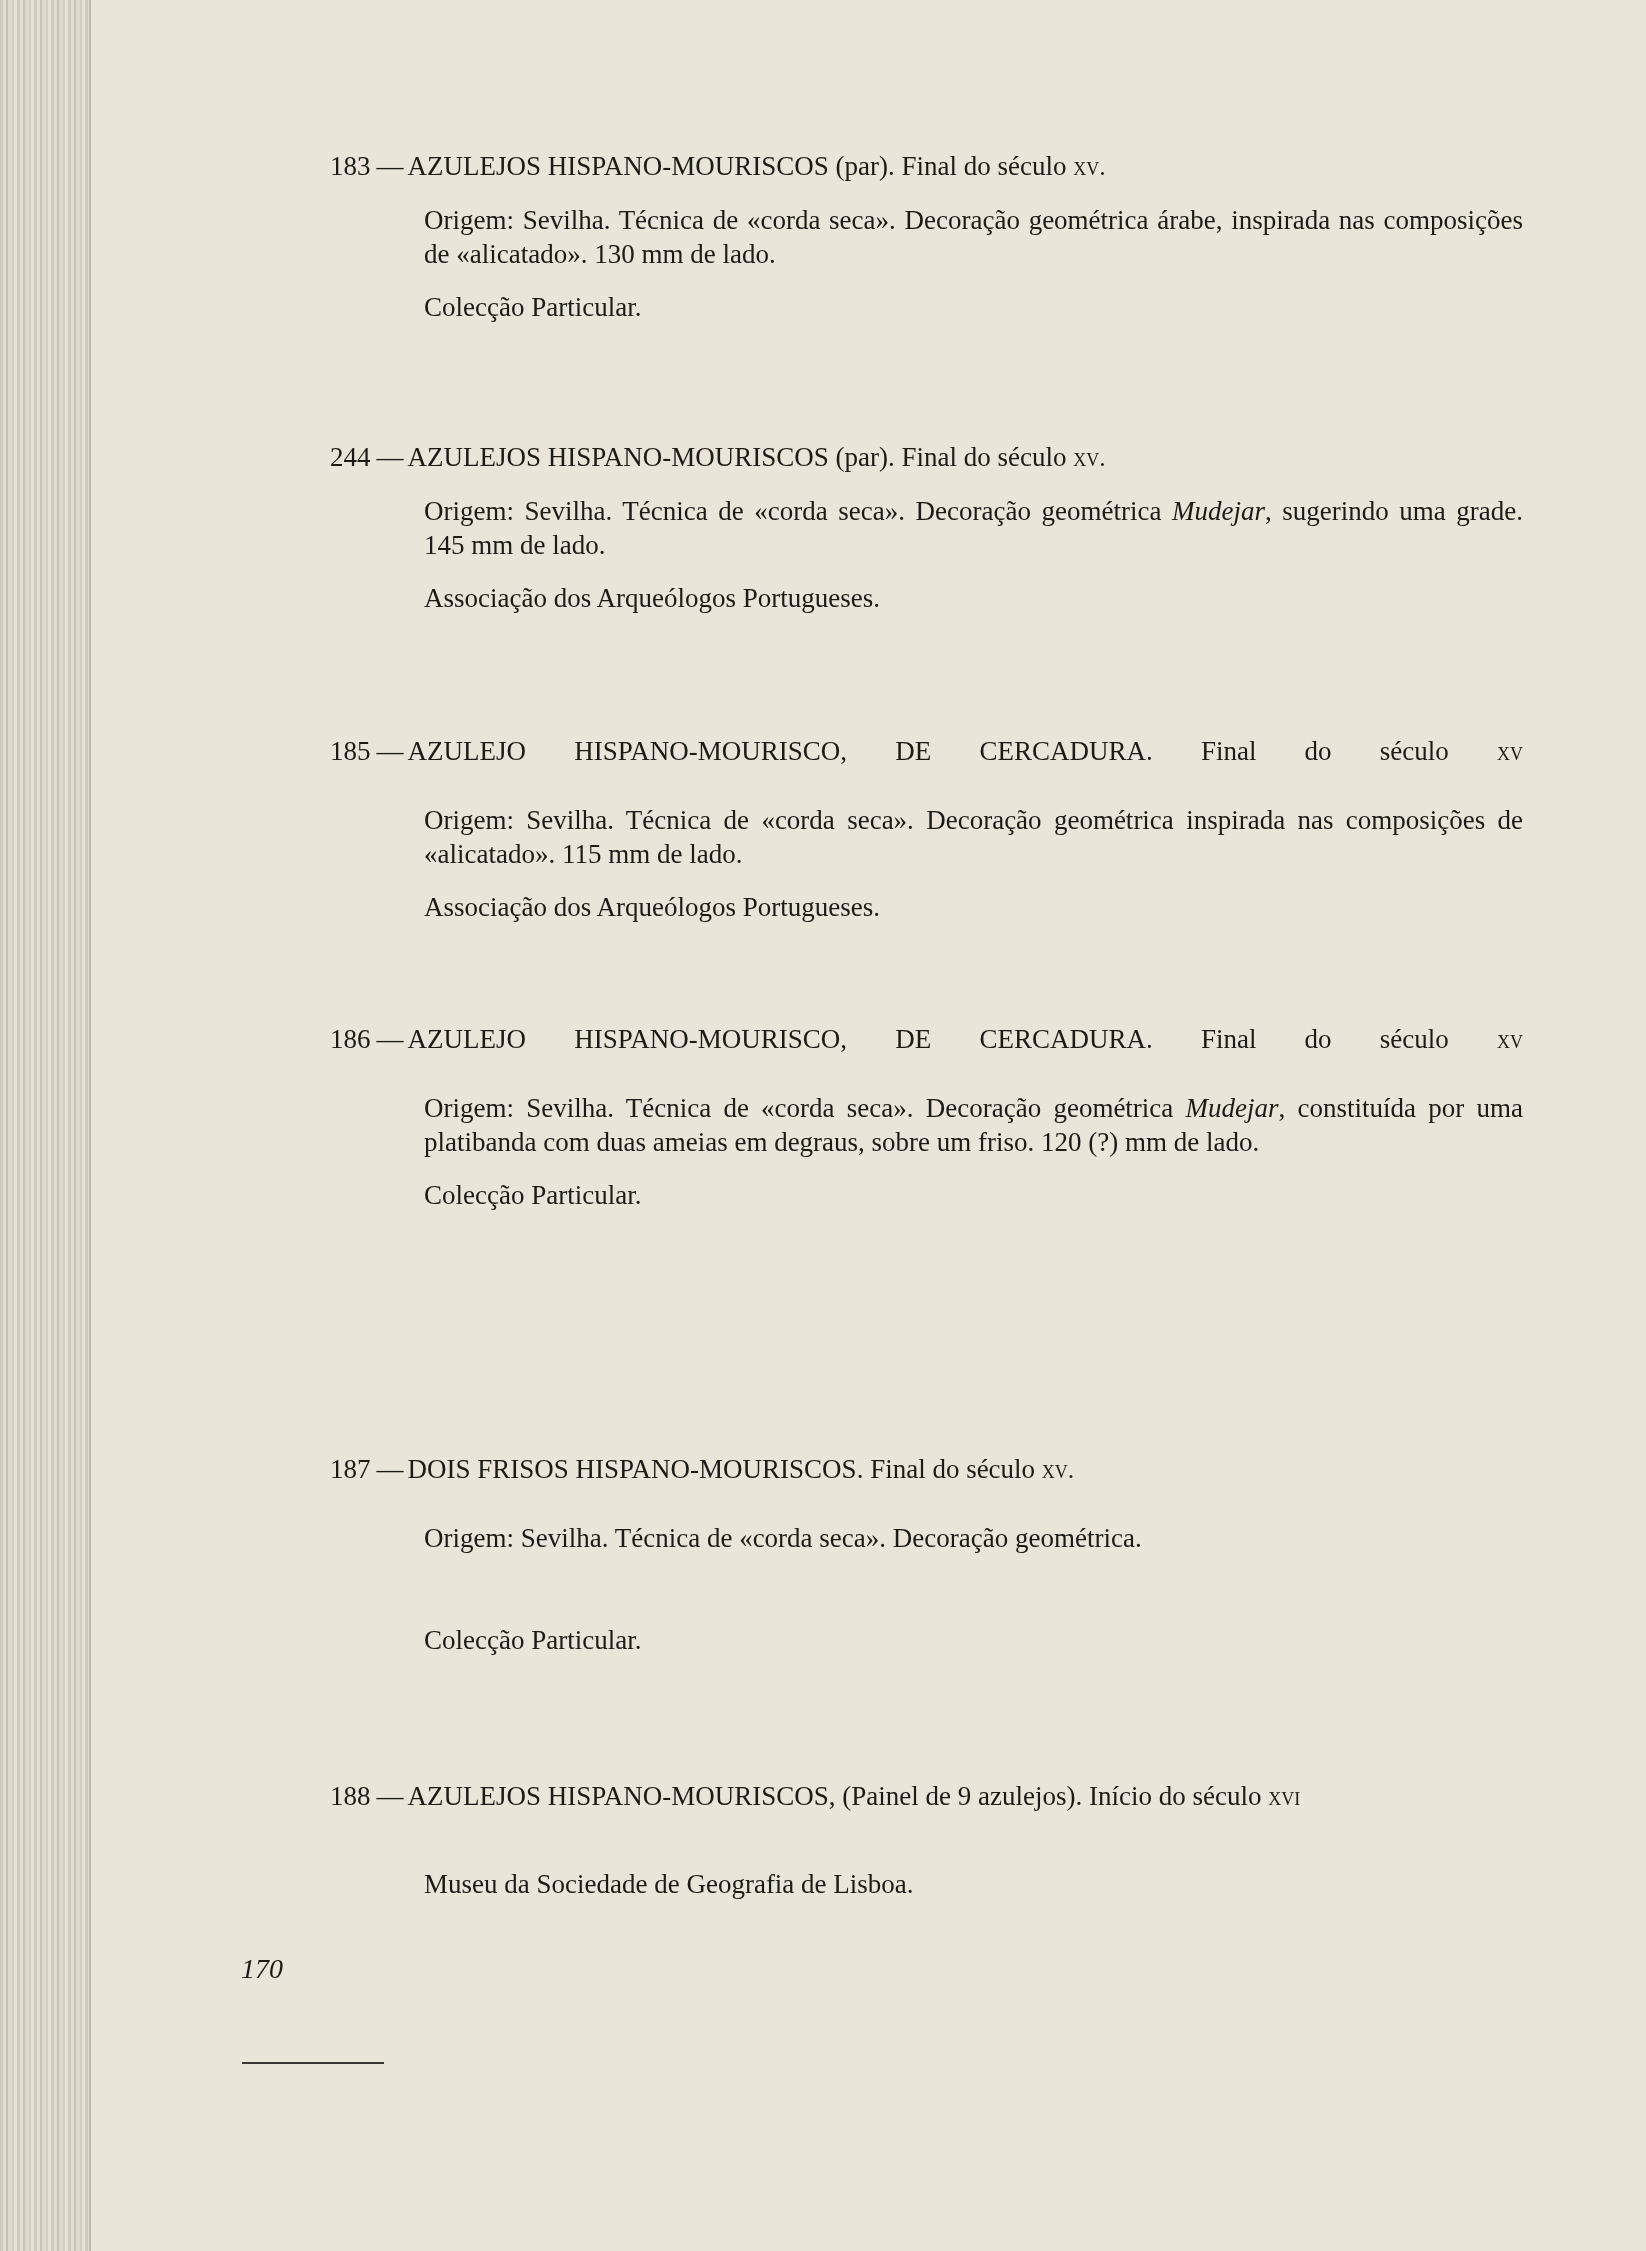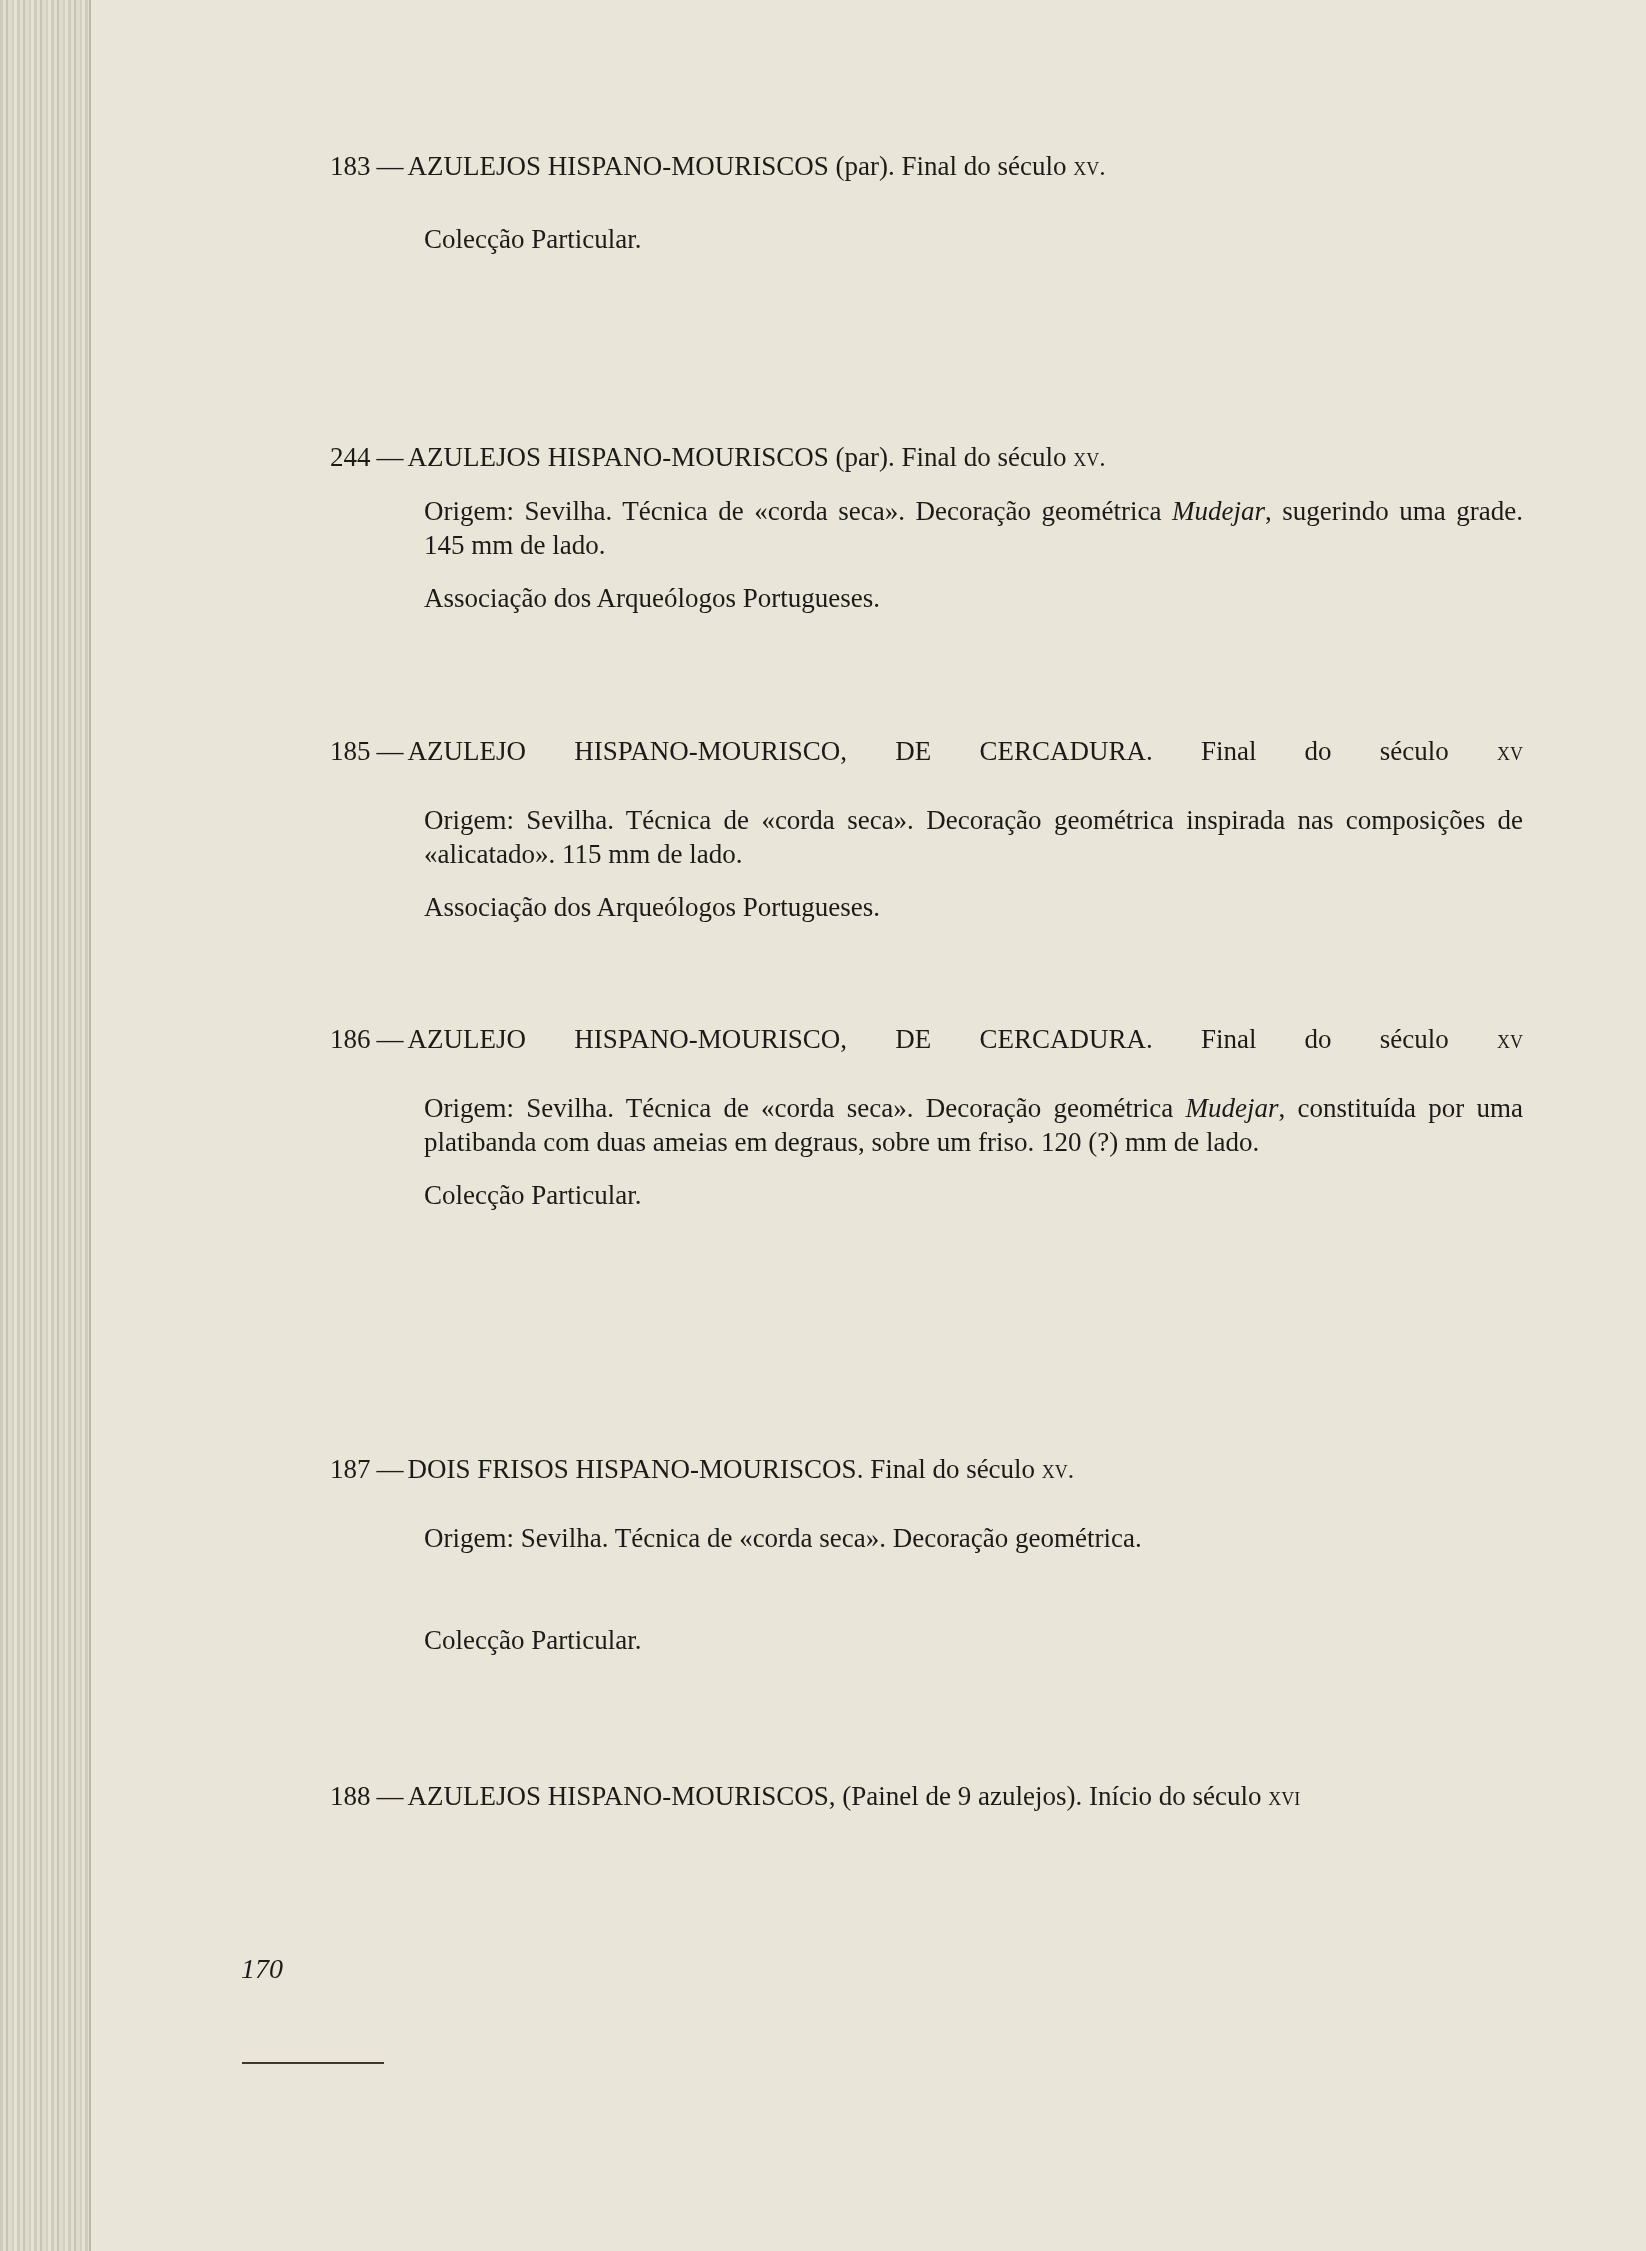--- a/index.html
+++ b/index.html
@@ -96,20 +96,21 @@
 <div class="page-edges"></div>
 <div class="page"></div>
 
 <div class="entry" style="top:149px;">
   <div class="entry-head">
     <span class="entry-num">183</span>
     <span class="entry-dash">—</span>
     <span class="entry-title left"><span>AZULEJOS HISPANO-MOURISCOS (par). Final do século</span> <span class="sc">xv.</span></span>
   </div>
   <div class="gap-s"></div>
+  <div class="para">Origem: Sevilha. Técnica de «corda seca». Decoração geométrica árabe, inspirada nas composições de «alicatado». 130 mm de lado.</div>
   <div class="gap-s"></div>
   <div class="para">Colecção Particular.</div>
 </div>
 
 <div class="entry" style="top:440px;">
   <div class="entry-head">
     <span class="entry-num">244</span>
     <span class="entry-dash">—</span>
     <span class="entry-title left"><span>AZULEJOS HISPANO-MOURISCOS (par). Final do século</span> <span class="sc">xv.</span></span>
   </div>
@@ -158,17 +159,18 @@
 </div>
 
 <div class="entry" style="top:1779px;">
   <div class="entry-head wrap">
     <span class="entry-num">188</span>
     <span class="entry-dash">—</span>
     <span class="entry-title" style="text-align-last:left;"><span>AZULEJOS HISPANO-MOURISCOS, (Painel de 9 azulejos). Início do século</span> <span class="sc">xvi</span></span>
   </div>
   <div class="gap-m"></div>
   <div class="gap-s"></div>
+  <div class="para">Museu da Sociedade de Geografia de Lisboa.</div>
 </div>
 
 <div class="footer-rule"></div>
 <div class="page-num">170</div>
 
 
 </body></html>

